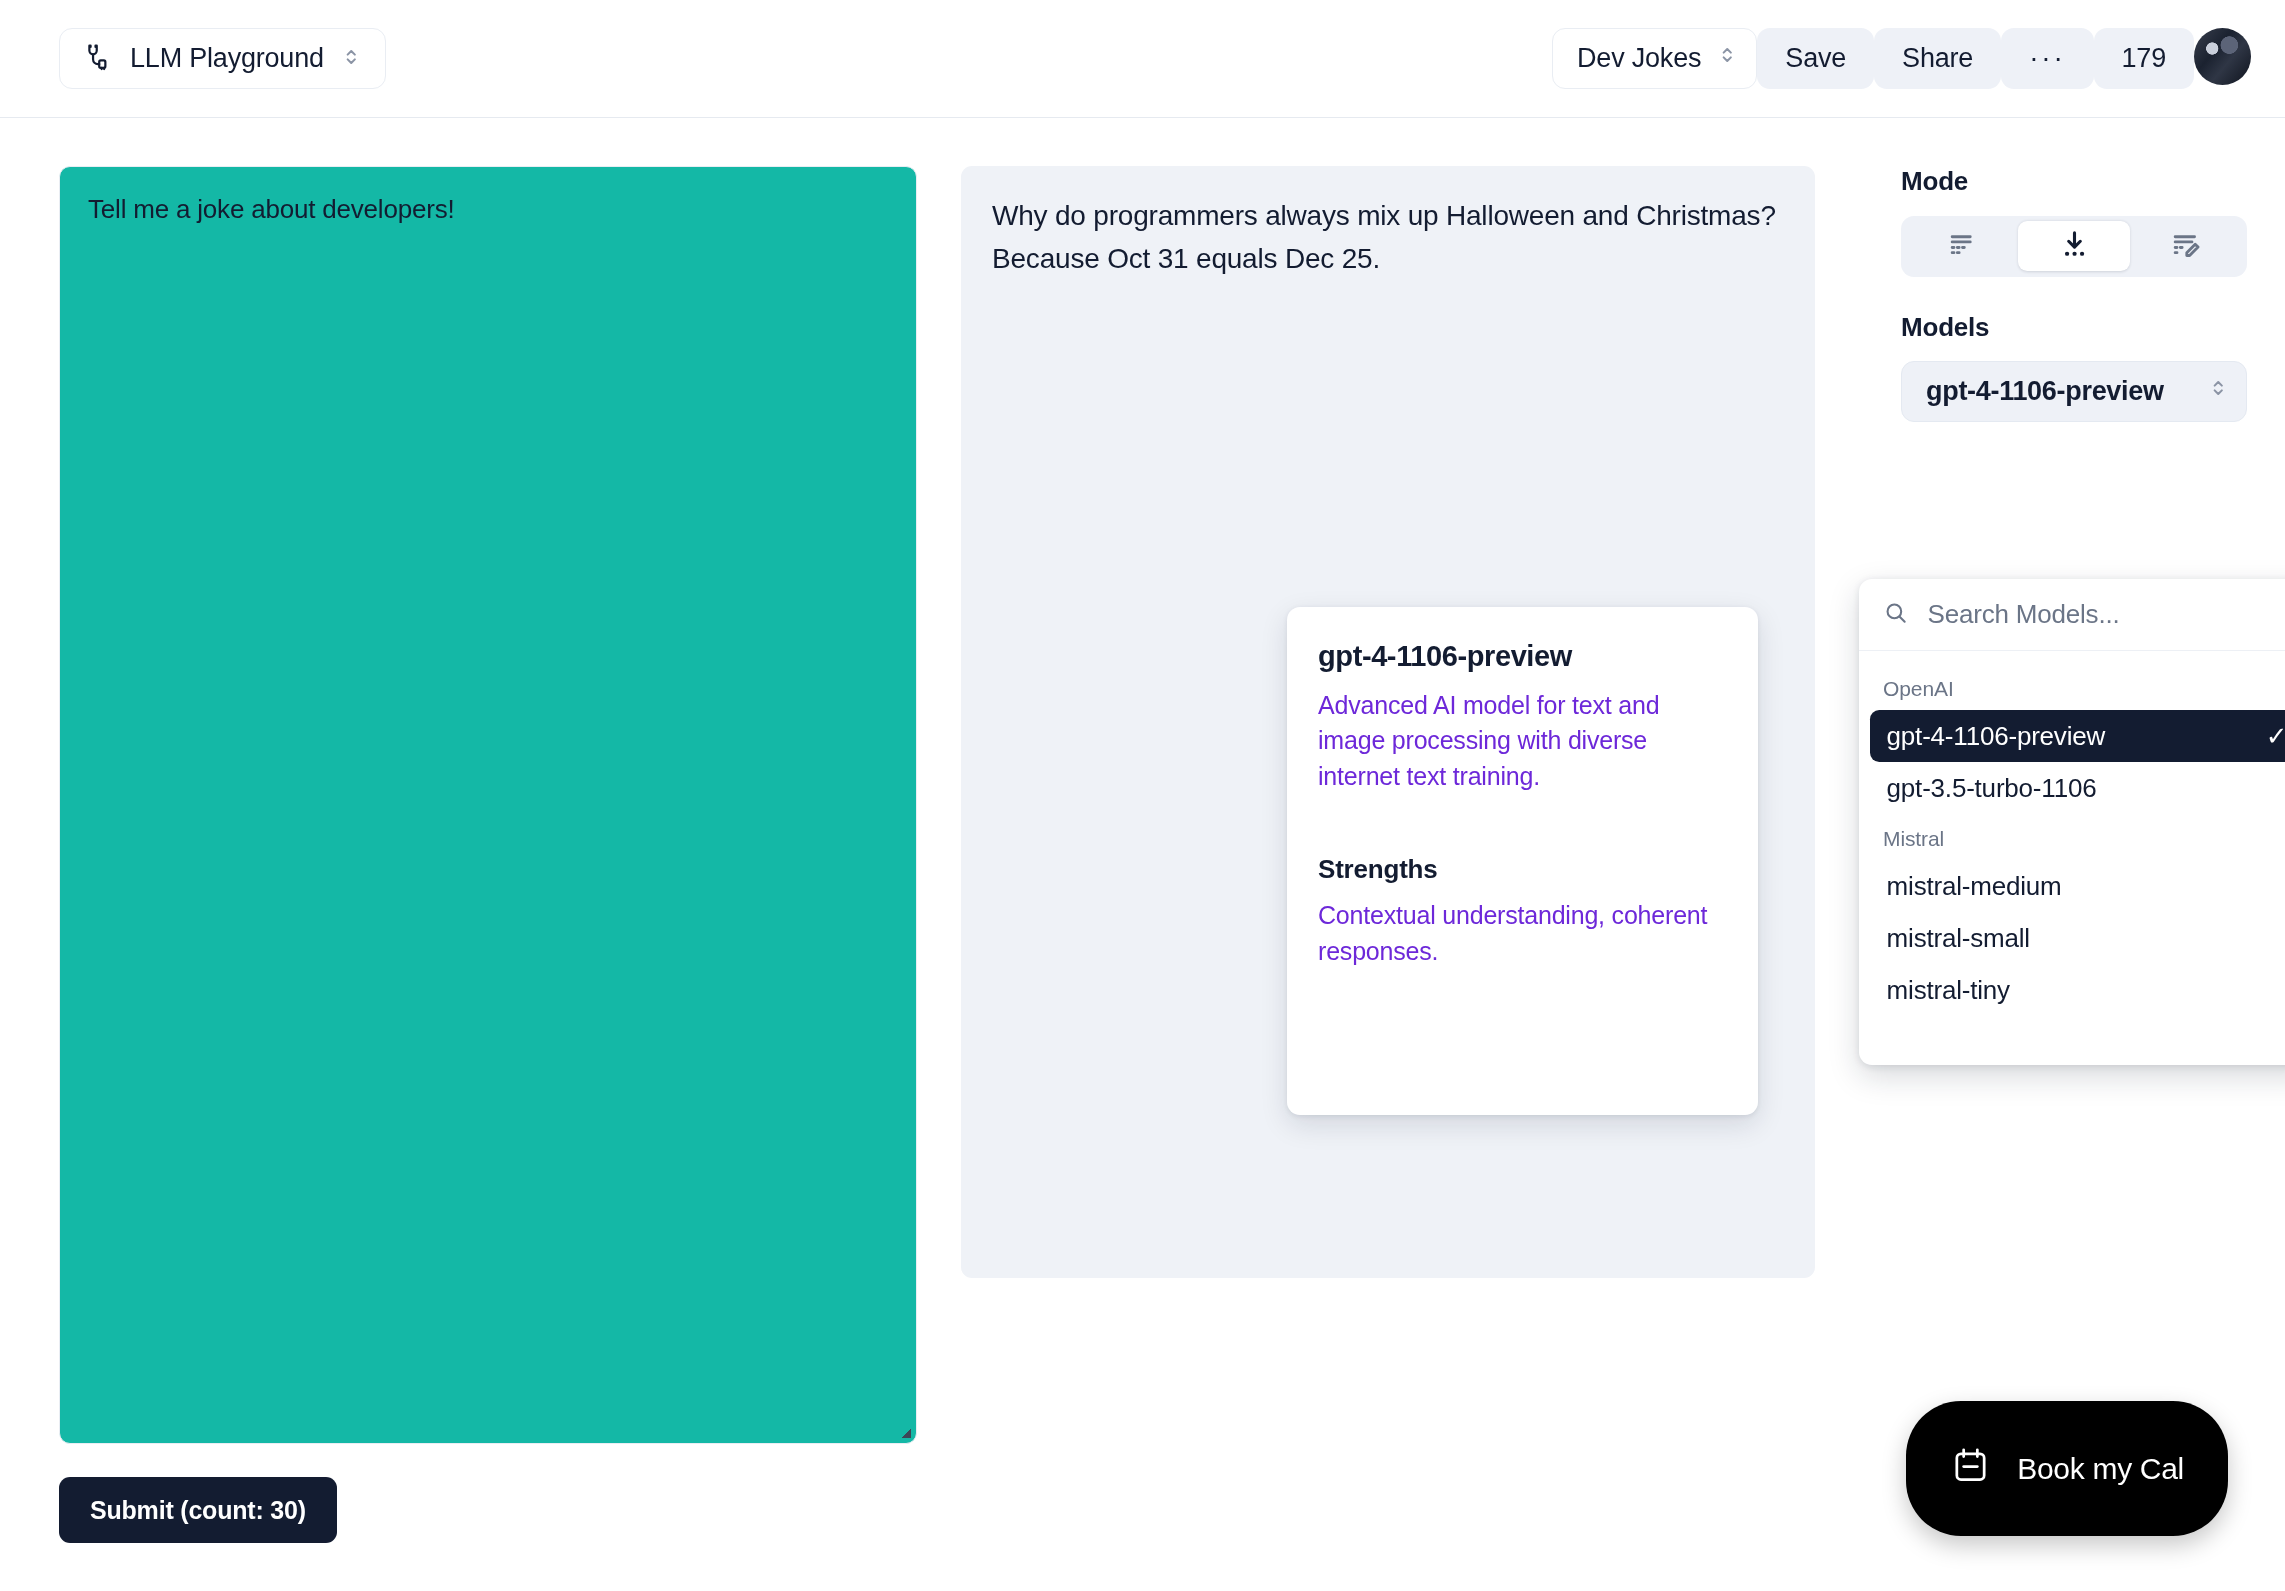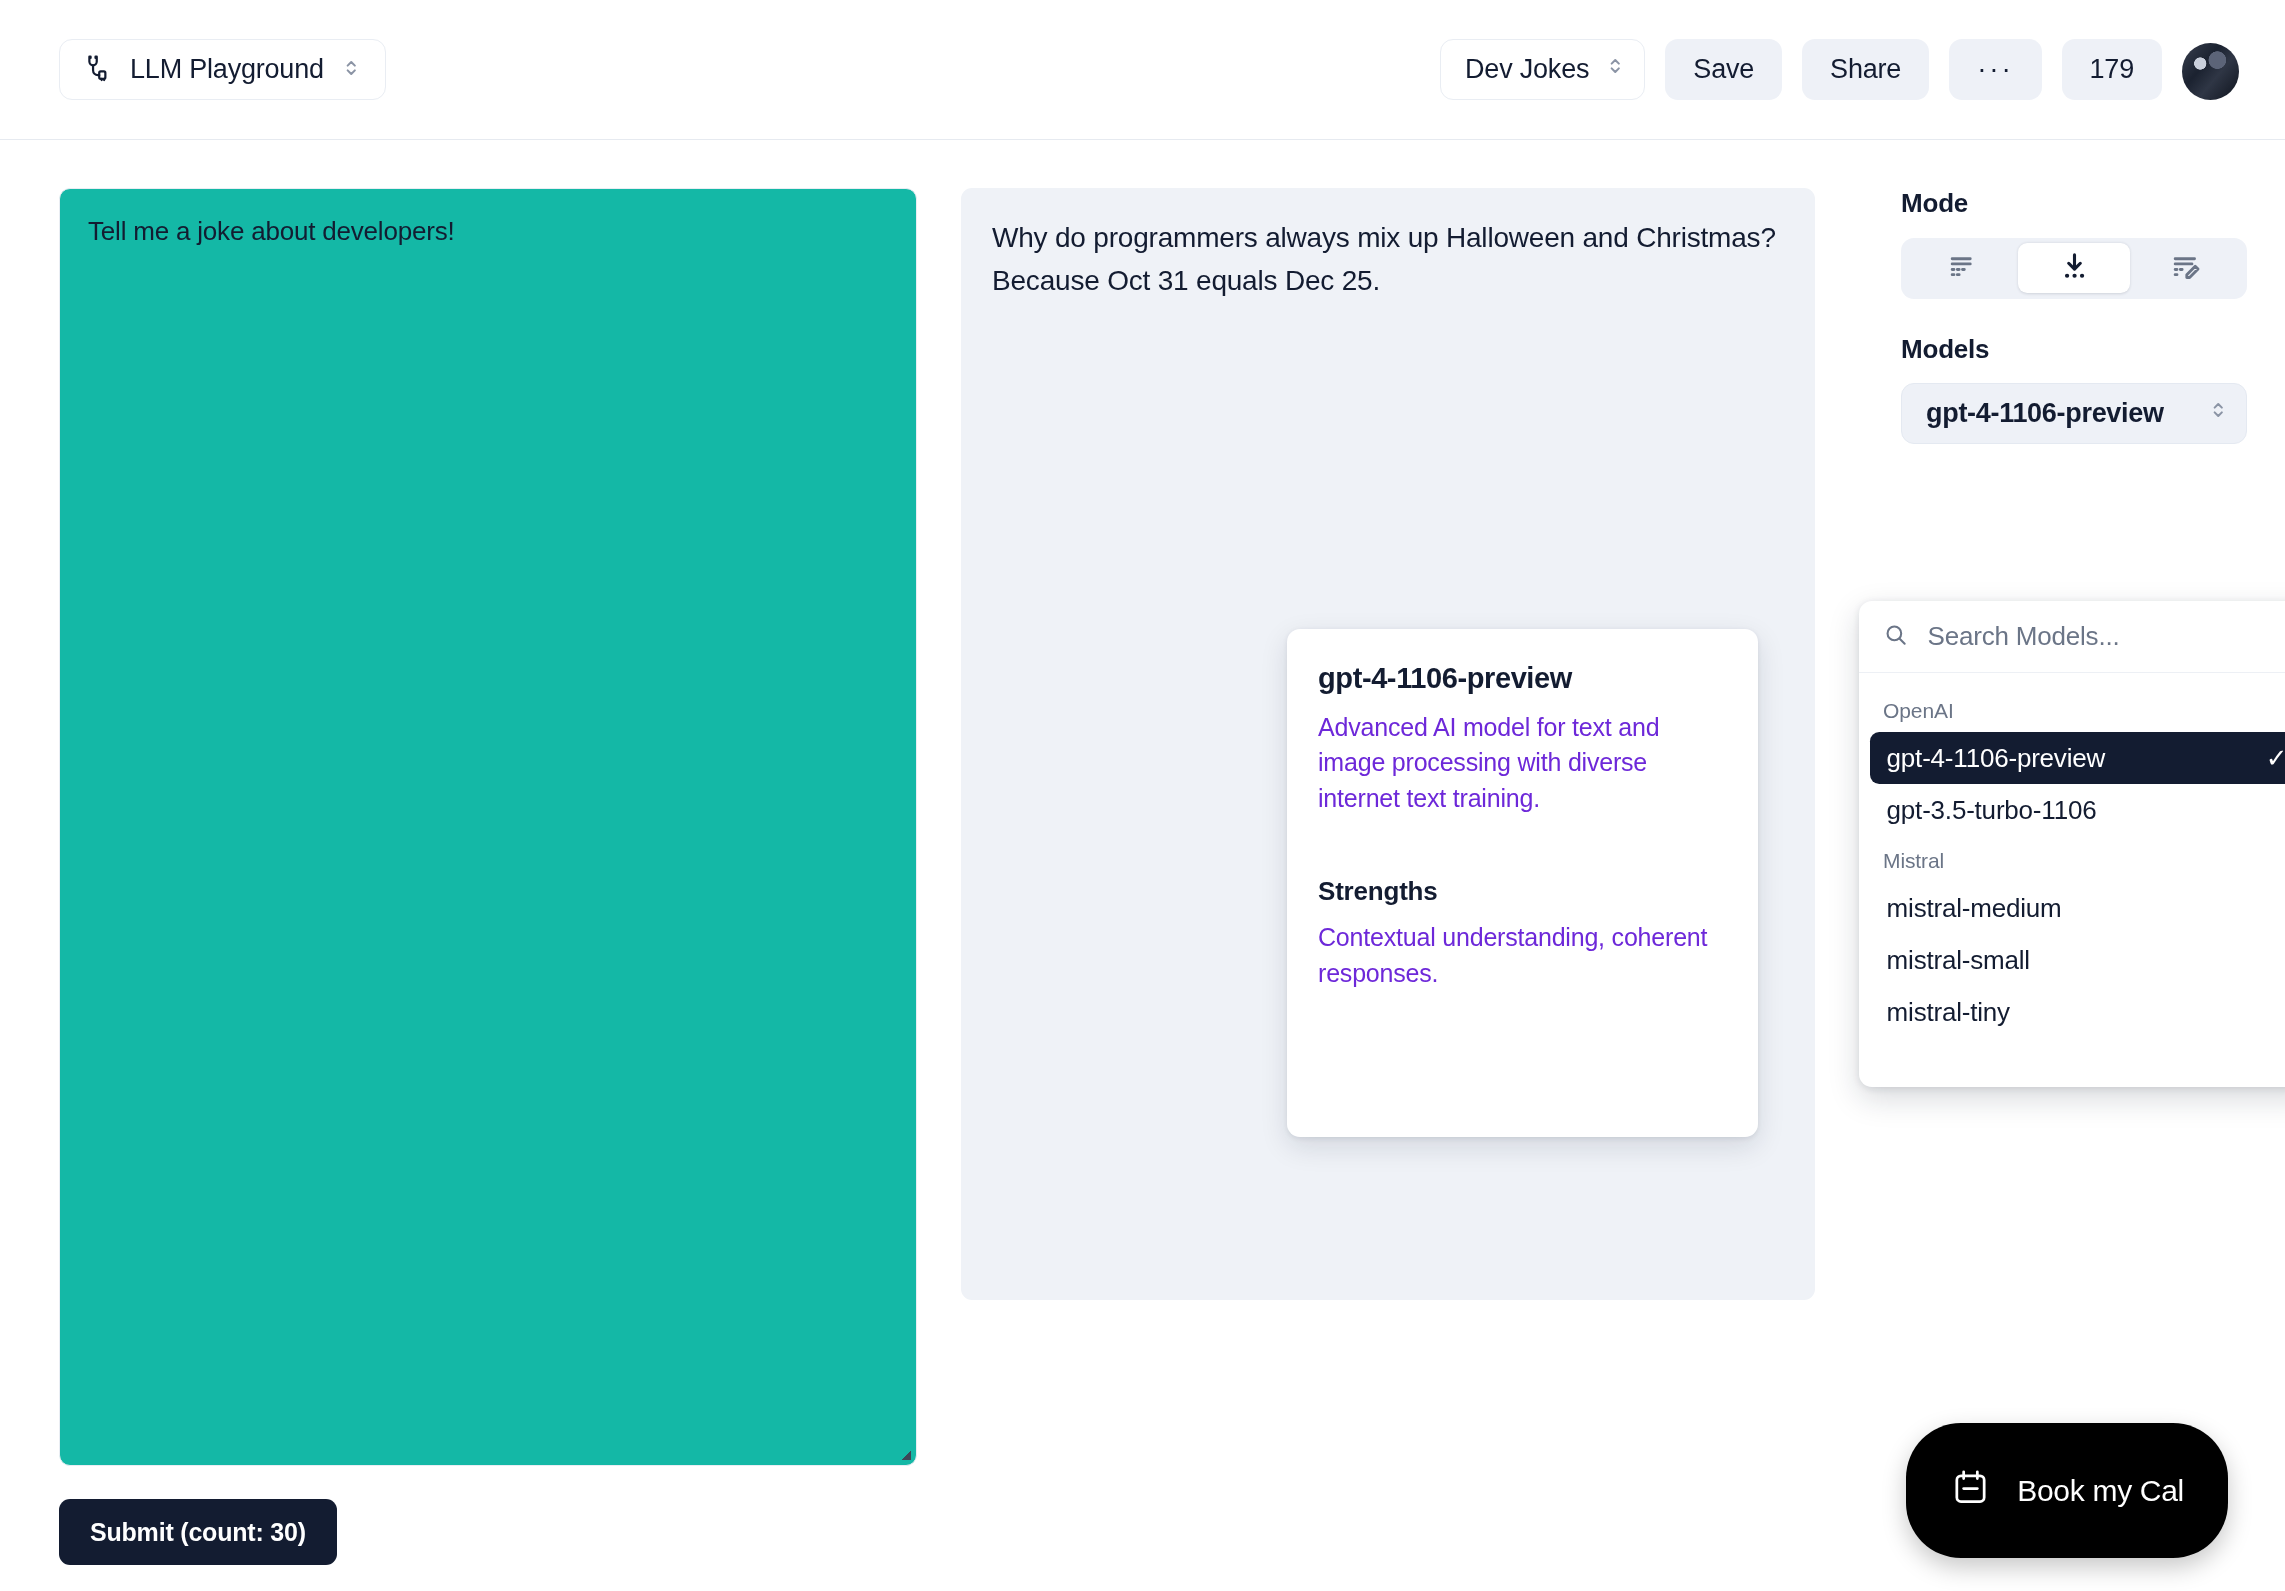--- a/index.html
+++ b/index.html
@@ -8,36 +8,36 @@
     width: 2285px; height: 1591px;
     background: #ffffff;
     font-family: "Liberation Sans", sans-serif;
     color: #131c31;
     overflow: hidden;
   }
 
   
   .header {
     position: relative;
-    height: 140px;
+    height: 118px;
     border-bottom: 1.8px solid #e6eaf0;
     display: flex;
     align-items: center;
-    padding: 0 46px 0 59px;
+    padding: 0 34px 0 59px;
   }
   .app-switcher {
     display: flex; align-items: center; gap: 18.5px;
     height: 61px; padding: 0 24px 0 22px;
     border: 1.8px solid #e9edf3; border-radius: 13px;
     background: #fff;
   }
   .app-switcher .label { font-size: 27px; letter-spacing: -0.2px; }
   .spacer { flex: 1; }
 
-  .hdr-right { display: flex; align-items: flex-end; gap: 20px; }
+  .hdr-right { display: flex; align-items: flex-start; }
   .pill-outline {
     display: flex; align-items: center; gap: 16.6px;
     height: 61px; padding: 0 20px 0 24px;
     border: 1.8px solid #e9edf3; border-radius: 13px;
     background: #fff; font-size: 27px; letter-spacing: -0.2px;
   }
   .pill-soft {
     display: flex; align-items: center; justify-content: center;
     height: 61px; min-width: 89px; padding: 0 28px;
     background: #eef1f7; border-radius: 13px;

